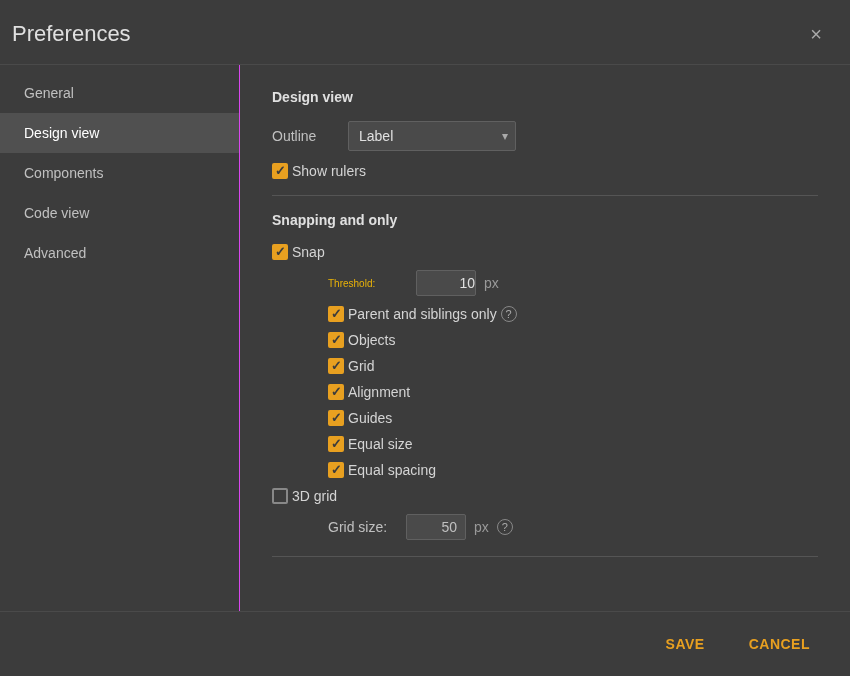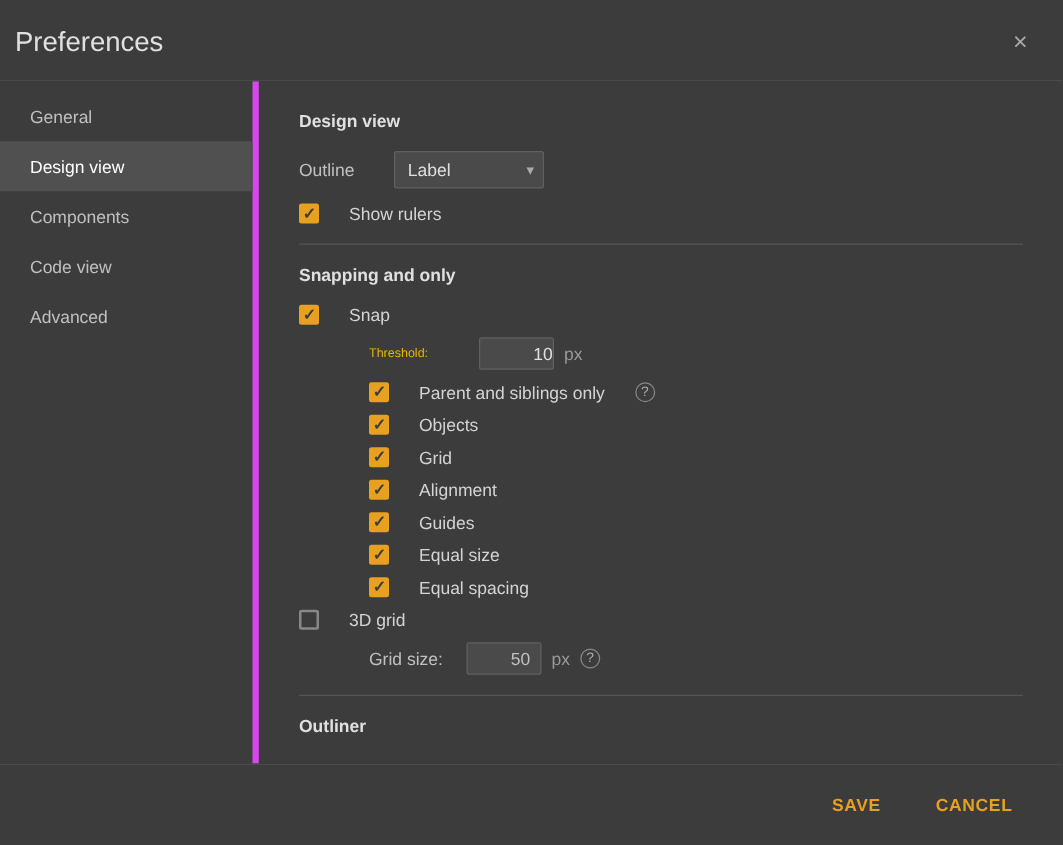--- a/index.html
+++ b/index.html
@@ -39,24 +39,24 @@
       cursor: pointer;
       padding: 4px;
       line-height: 1;
     }
     .dialog-body {
       display: flex;
       flex: 1;
       overflow: hidden;
     }
     .sidebar {
-      width: 207px;
+      width: 240px;
       background: #3c3c3c;
       padding: 8px 0;
-      border-right: 5px solid #d946ef;
+      border-right: 1px solid #d946ef;
     }
     .sidebar-item {
       padding: 12px 24px;
       cursor: pointer;
       color: #c0c0c0;
       font-size: 14px;
     }
     .sidebar-item.active {
       background: #505050;
       color: #ffffff;
@@ -94,35 +94,35 @@
       display: inline-block;
     }
     .outline-select {
       background: #4a4a4a;
       border: 1px solid #606060;
       color: #e0e0e0;
       padding: 6px 28px 6px 10px;
       font-size: 14px;
       appearance: none;
       cursor: pointer;
-      width: 120px;
+      width: 168px;
       border-radius: 2px;
     }
     .select-arrow {
       position: absolute;
       right: 8px;
       top: 50%;
       transform: translateY(-50%);
       pointer-events: none;
       color: #aaa;
       font-size: 12px;
     }
     .checkbox-row {
       display: flex;
-      gap: 24px;
+      gap: 4px;
       margin-bottom: 10px;
     }
     .checkbox-row.indent2 { margin-left: 56px; }
     .cb {
       width: 16px;
       height: 16px;
       appearance: none;
       border: 2px solid #e8a020;
       background: #e8a020;
       cursor: pointer;
@@ -341,21 +341,20 @@
 
       <div class="grid-size-row">
         <span class="grid-size-label">Grid size:</span>
         <input type="text" class="grid-size-input" value="50" style="">
         <span class="unit-label">px</span>
         <span class="help-icon">?</span>
       </div>
 
       <hr class="divider">
 
-      <div class="section-title">Outliner</div>
     </div>
   </div>
 
   <div class="dialog-footer">
     <button class="btn-save">SAVE</button>
     <button class="btn-cancel">CANCEL</button>
   </div>
 </div>
 
 </body></html>

